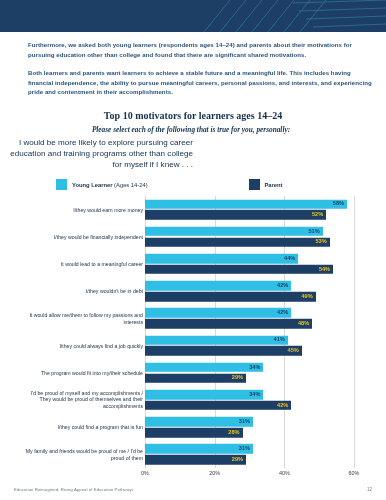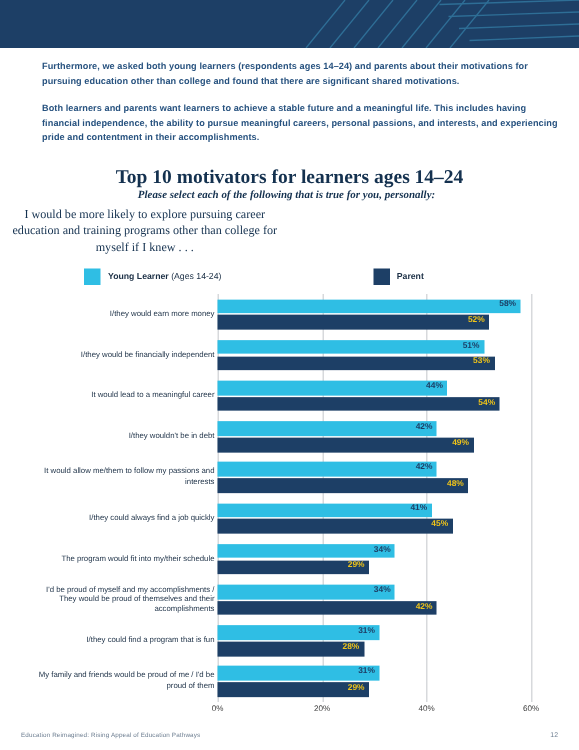--- a/index.html
+++ b/index.html
@@ -26,34 +26,34 @@
     color:#27527f;
     font-size:6.1px;line-height:9.6px;font-weight:bold;
     letter-spacing:0.05px;
   }
   .copy p{margin:0 0 9px 0;}
 
   
   .chart-title{
     position:absolute;left:0;top:110px;width:386px;text-align:center;
     font-family:"Liberation Serif", serif;
-    font-size:13px;font-weight:bold;color:#14314f;
+    font-size:10px;font-weight:bold;color:#14314f;
   }
   .chart-subtitle{
     position:absolute;left:0;top:125px;width:382px;text-align:center;
     font-family:"Liberation Serif", serif;
     font-size:7.3px;font-style:italic;font-weight:bold;color:#14314f;
   }
   .col-heads{
     position:absolute;left:0;top:137px;width:386px;
     display:flex;
   }
   .col-head{
-    width:193px;text-align:center;
-    font-family:Liberation Serif, serif;
+    width:193px;text-align:right;
+    font-family:Liberation Sans, sans-serif;
     font-size:8.1px;line-height:11px;color:#14314f;
   }
 
   
   .legend{
     position:absolute;left:0;top:179px;width:386px;
     display:flex;
   }
   .legend-cell{width:193px;display:flex;align-items:center;justify-content:center;}
   .legend-cell.first{justify-content:flex-start;padding-left:56px;}

